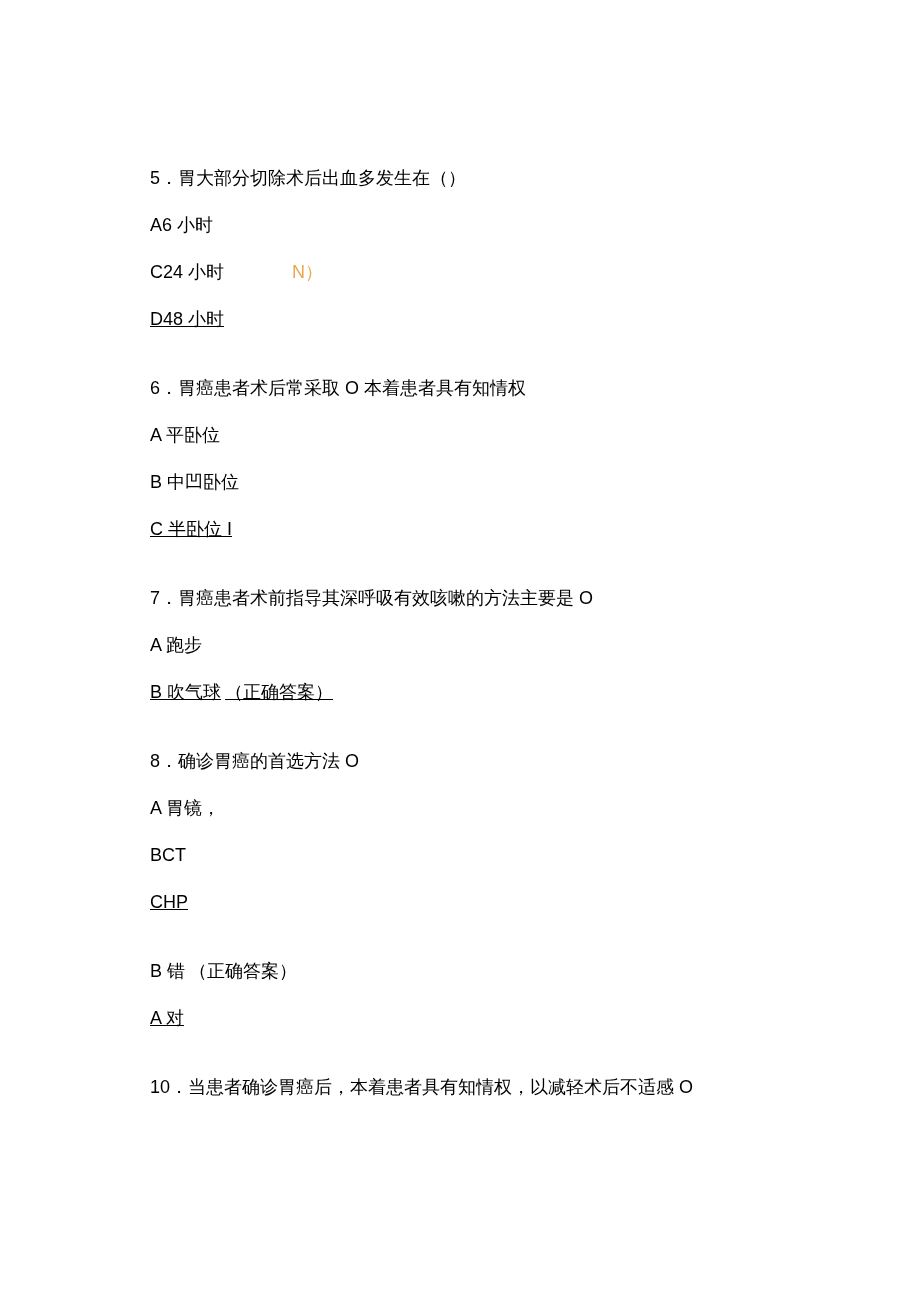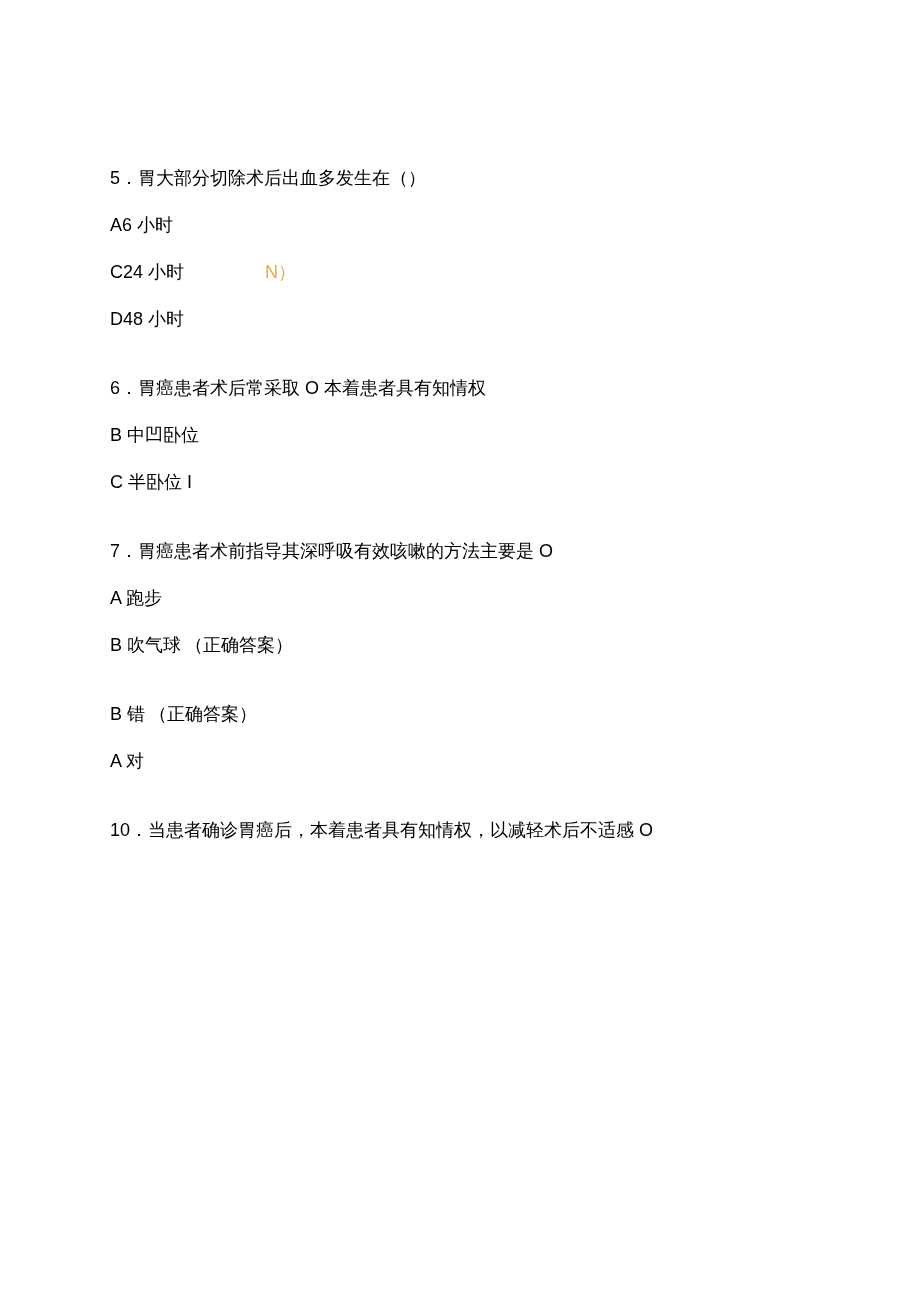--- a/index.html
+++ b/index.html
@@ -10,34 +10,35 @@
       width: 920px;
     }
     .page {
       padding: 165px 110px 160px 110px;
       color: #000000;
       font-size: 18px;
       line-height: 1.5;
     }
     .question {
       margin-bottom: 42px;
+      margin-left: 40px;
     }
     .question-text {
       margin-bottom: 20px;
     }
     .option {
       margin-bottom: 20px;
     }
     .option:last-child {
       margin-bottom: 0;
+      text-decoration: underline;
     }
     .option-inline {
       display: flex;
       align-items: baseline;
-      gap: 13px;
     }
     .option-main {
       display: inline-block;
     }
     .correct {
       color: #e8a94a;
       margin-left: 68px;
     }
     .correct-inline {
       color: #000000;
@@ -63,39 +64,56 @@
     <div class="option">
       <span>D48 小时</span>
     </div>
   </div>
 
   <div class="question">
     <div class="question-text">
       <span>6</span><span>．胃癌患者术后常采取 O 本着患者具有知情权</span>
     </div>
     <div class="option">
+      <span>A 平卧位</span>
+    </div>
+    <div class="option">
       <span>B 中凹卧位</span>
     </div>
     <div class="option">
       <span>C 半卧位 I</span>
     </div>
   </div>
 
   <div class="question">
     <div class="question-text">
       <span>7</span><span>．胃癌患者术前指导其深呼吸有效咳嗽的方法主要是 O</span>
     </div>
     <div class="option">
       <span>A 跑步</span>
     </div>
     <div class="option">
       <span>B 吹气球</span><span class="correct-inline">（正确答案）</span>
     </div>
   </div>
 
+  <div class="question">
+    <div class="question-text">
+      <span>8</span><span>．确诊胃癌的首选方法 O</span>
+    </div>
+    <div class="option">
+      <span>A 胃镜，</span>
+    </div>
+    <div class="option">
+      <span>BCT</span>
+    </div>
+    <div class="option">
+      <span>CHP</span>
+    </div>
+  </div>
 
   <div class="question">
     <div class="option">
       <span>B 错</span><span class="correct-inline">（正确答案）</span>
     </div>
     <div class="option">
       <span>A 对</span>
     </div>
   </div>
 

